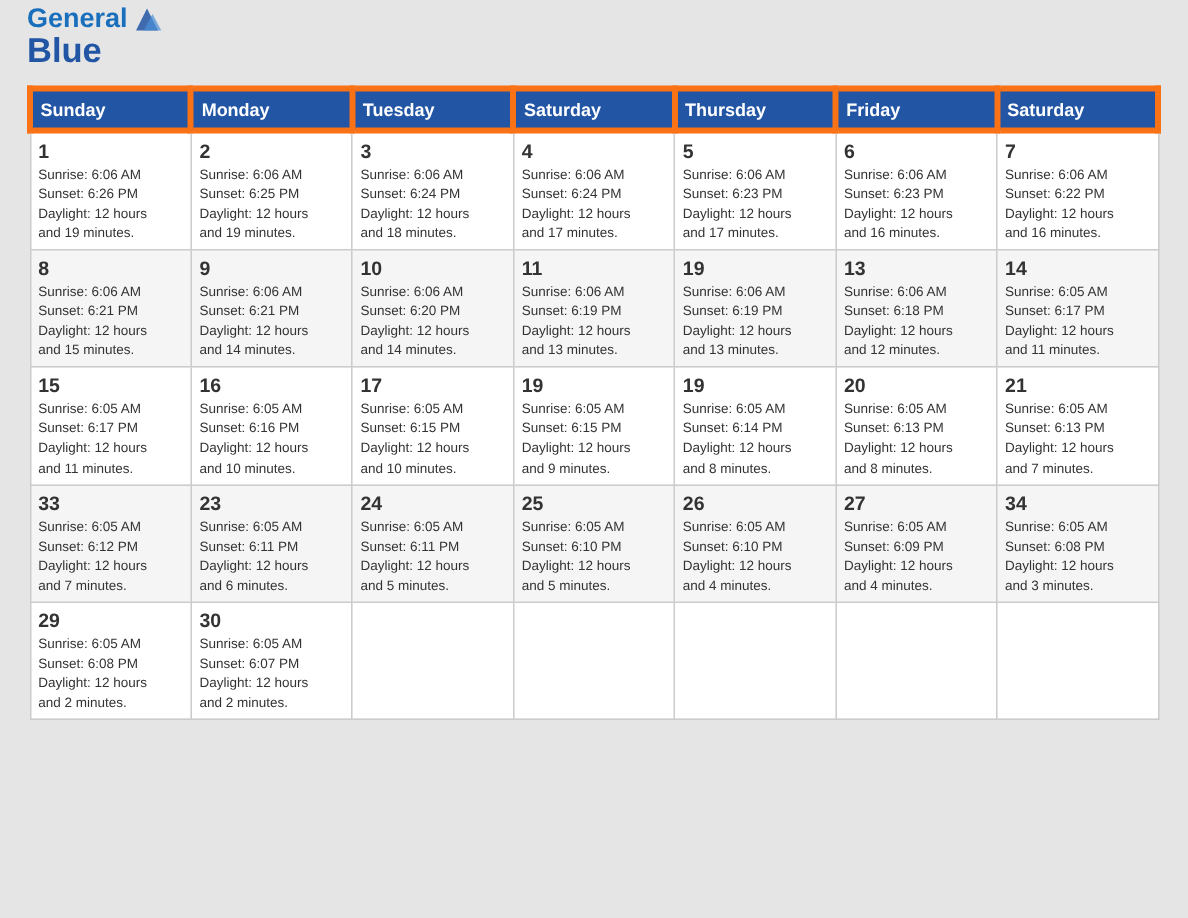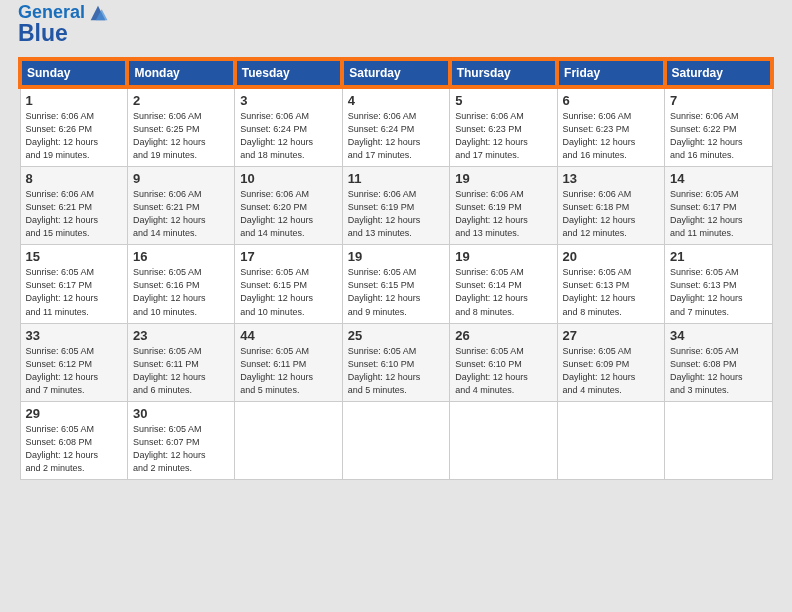--- a/index.html
+++ b/index.html
@@ -295,21 +295,21 @@
 and 7 minutes.</div>
           </td>
           <td>
             <span class="day-num">23</span>
             <div class="day-info" style="white-space: pre-line;">Sunrise: 6:05 AM
 Sunset: 6:11 PM
 Daylight: 12 hours
 and 6 minutes.</div>
           </td>
           <td>
-            <span class="day-num">44</span>
+            <span class="day-num">24</span>
             <div class="day-info" style="white-space: pre-line;">Sunrise: 6:05 AM
 Sunset: 6:11 PM
 Daylight: 12 hours
 and 5 minutes.</div>
           </td>
           <td>
             <span class="day-num">25</span>
             <div class="day-info" style="white-space: pre-line;">Sunrise: 6:05 AM
 Sunset: 6:10 PM
 Daylight: 12 hours

